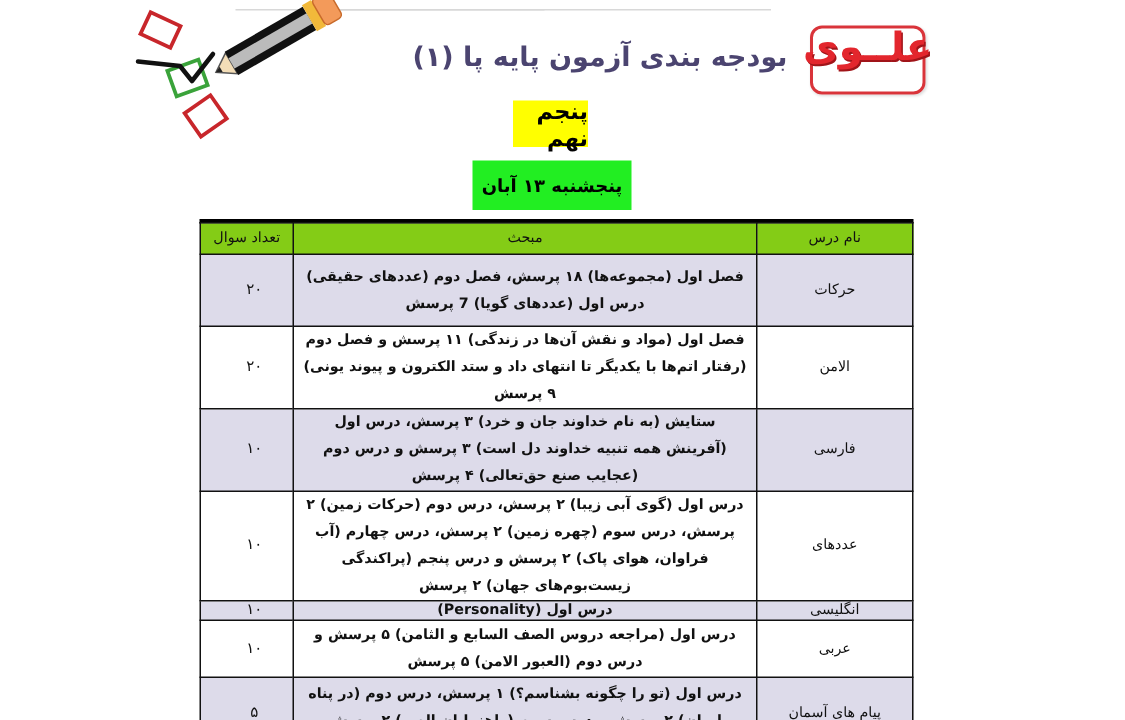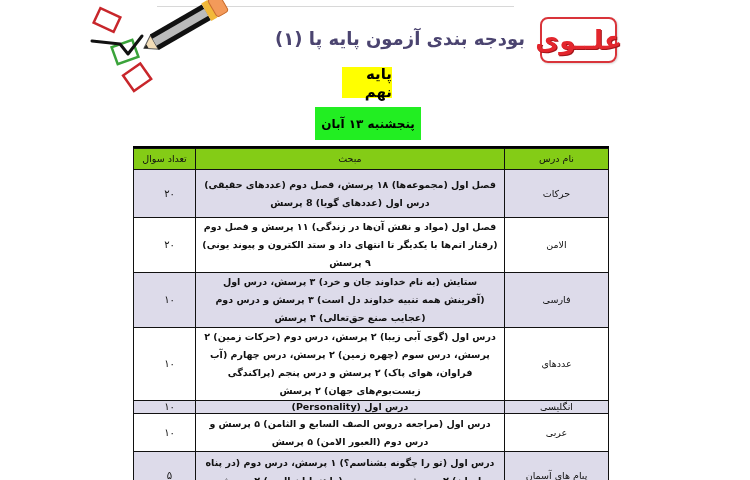--- a/index.html
+++ b/index.html
@@ -11,21 +11,21 @@
     position:absolute; left:157px; top:6px; width:206px; height:1px; background:#d8d8d8;
   }
 
   
   .checklist { position:absolute; left:80px; top:0; width:160px; height:110px; }
 
   
   .logo {
     position:absolute; left:540px; top:17px; width:77px; height:46px;
     border:2px solid #d9343a; border-radius:8px; box-sizing:border-box;
-    display:flex; align-items:center; justify-content:center;
+    display:flex; justify-content:center;
     box-shadow:1px 1px 2px rgba(0,0,0,0.15);
   }
   .logo span {
     color:#e3262d; font-weight:bold; font-size:26px; line-height:1;
     text-shadow: 1px 1px 0 #a01419;
     font-family:"DejaVu Sans", sans-serif;
   }
 
   .title {
     position:absolute; left:240px; top:28px; width:320px; text-align:center;
@@ -90,42 +90,42 @@
     <rect x="130" y="20" width="7" height="20" fill="#f2b93a"></rect>
     <rect x="137" y="20" width="13" height="20" rx="3" fill="#f39a5a" stroke="#c86a2a" stroke-width="1"></rect>
   </g>
 </svg>
 
 <div class="logo">
   <span>علــوی</span>
 </div>
 
 <div class="title">بودجه بندی آزمون پایه پا (۱)</div>
-<div class="grade">پایه نهم</div>
+<div class="grade">پنجم نهم</div>
 <div class="date">پنجشنبه ۱۳ آبان</div>
 
 <div class="thick-rule"></div>
 
 <table class="budget">
   <colgroup>
     <col class="c-name">
       <col class="c-topic">
       <col class="c-count">
   </colgroup>
   <thead>
     <tr>
       <th>نام درس</th>
       <th>مبحث</th>
       <th>تعداد سوال</th>
     </tr>
   </thead>
   <tbody>
     <tr class="shade" style="height:48px">
       <td>حرکات</td>
-      <td class="topic">فصل اول (مجموعه‌ها) ۱۸ پرسش، فصل دوم (عددهای حقیقی) درس اول (عددهای گویا) 8 پرسش</td>
+      <td class="topic">فصل اول (مجموعه‌ها) ۱۸ پرسش، فصل دوم (عددهای حقیقی) درس اول (عددهای گویا) 7 پرسش</td>
       <td class="count">۲۰</td>
     </tr>
     <tr style="height:38px">
       <td>الامن</td>
       <td class="topic">فصل اول (مواد و نقش آن‌ها در زندگی) ۱۱ پرسش و فصل دوم (رفتار اتم‌ها با یکدیگر تا انتهای داد و ستد الکترون و پیوند یونی) ۹ پرسش</td>
       <td class="count">۲۰</td>
     </tr>
     <tr class="shade" style="height:37px">
       <td>فارسی</td>
       <td class="topic">ستایش (به نام خداوند جان و خرد) ۳ پرسش، درس اول (آفرینش همه تنبیه خداوند دل است) ۳ پرسش و درس دوم (عجایب صنع حق‌تعالی) ۴ پرسش</td>

